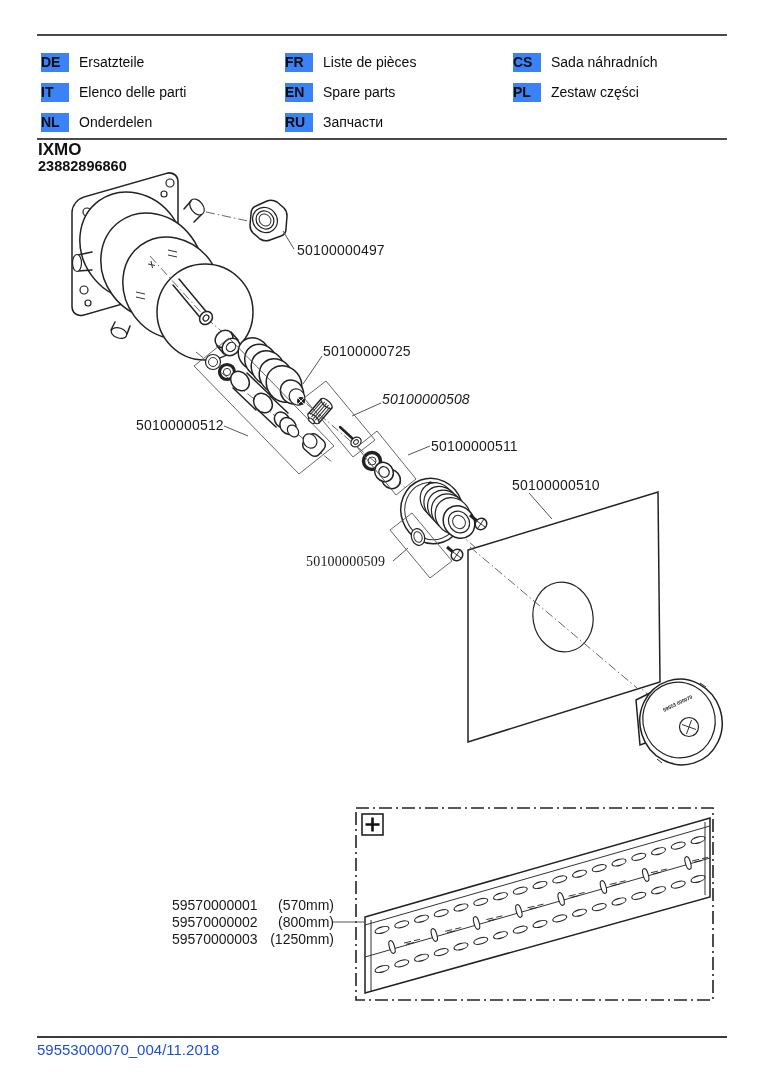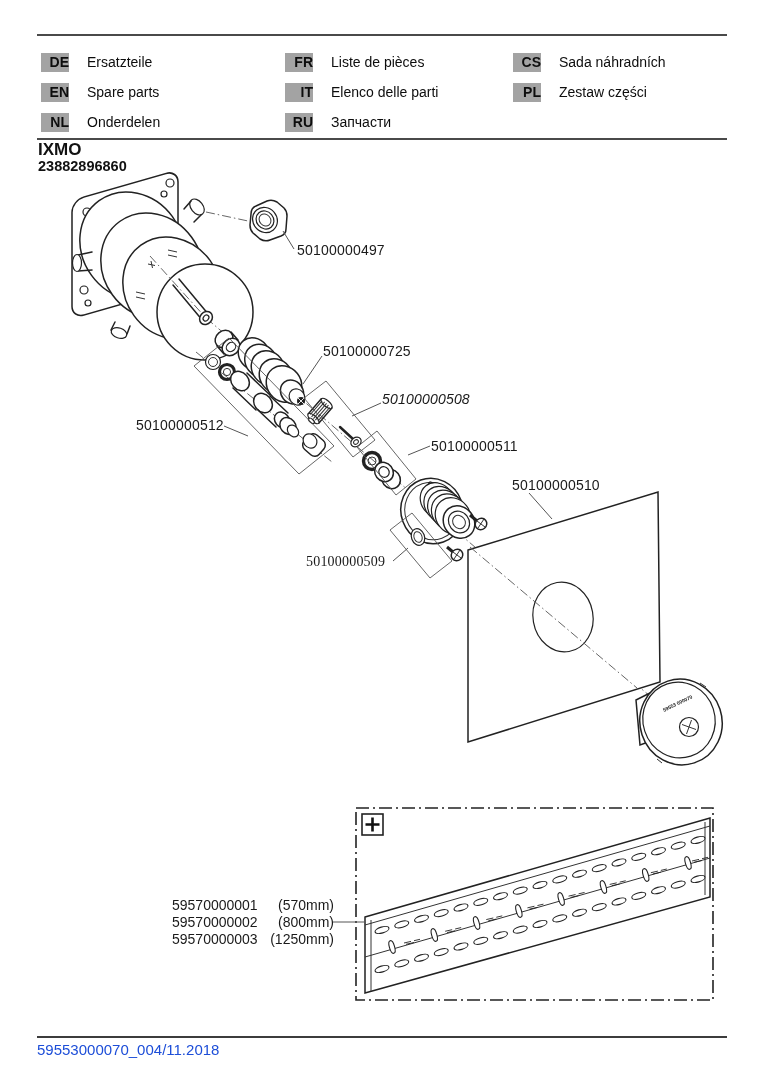--- a/index.html
+++ b/index.html
@@ -4,21 +4,21 @@
 <style>
   html,body{margin:0;padding:0;}
   body{width:764px;height:1080px;background:#fff;font-family:"Liberation Sans","DejaVu Sans",sans-serif;color:#111;position:relative;overflow:hidden;}
   .page{position:absolute;inset:0;}
   .rule{position:absolute;left:37px;width:690px;background:#4a4a4a;}
   #rule-top{top:34px;height:2px;}
   #rule-mid{top:138px;height:2px;}
   #rule-foot{top:1036px;height:1.5px;background:#3c3c3c;}
   .lang-grid{position:absolute;left:41px;top:47px;display:grid;grid-template-columns:244px 228px 232px;grid-auto-rows:30px;}
   .lang-item{display:flex;align-items:center;}
-  .lang-badge{display:inline-block;width:28px;height:19px;line-height:19px;text-align:right;background:#a3a3a3;color:#0d0d0d;font-weight:bold;font-size:14px;margin-right:18px;flex:0 0 auto;}
+  .lang-badge{display:inline-block;width:28px;height:19px;line-height:19px;text-align:left;background:#3b82f6;color:#0d0d0d;font-weight:bold;font-size:14px;margin-right:10px;flex:0 0 auto;}
   .lang-label{font-weight:normal;font-size:14px;color:#0d0d0d;white-space:nowrap;}
   .title-block{position:absolute;left:38px;top:142px;}
   .title-name{font-weight:bold;font-size:17px;line-height:16px;}
   .title-number{font-weight:bold;font-size:14.5px;line-height:16px;}
   .part-label{position:absolute;font-size:14px;color:#1a1a1a;white-space:nowrap;letter-spacing:.2px;}
   #lbl-497{left:297px;top:242px;}
   #lbl-725{left:323px;top:343px;}
   #lbl-508{left:382px;top:391px;font-style:italic;}
   #lbl-512{left:136px;top:417px;}
   #lbl-511{left:431px;top:438px;}
@@ -55,26 +55,26 @@
     </div>
     <div class="lang-item">
       <span class="lang-badge">FR</span>
       <span class="lang-label">Liste de pièces</span>
     </div>
     <div class="lang-item">
       <span class="lang-badge">CS</span>
       <span class="lang-label">Sada náhradních</span>
     </div>
     <div class="lang-item">
+      <span class="lang-badge">IT</span>
+      <span class="lang-label">Elenco delle parti</span>
+    </div>
+    <div class="lang-item">
       <span class="lang-badge">EN</span>
       <span class="lang-label">Spare parts</span>
-    </div>
-    <div class="lang-item">
-      <span class="lang-badge">IT</span>
-      <span class="lang-label">Elenco delle parti</span>
     </div>
     <div class="lang-item">
       <span class="lang-badge">PL</span>
       <span class="lang-label">Zestaw części</span>
     </div>
     <div class="lang-item">
       <span class="lang-badge">NL</span>
       <span class="lang-label">Onderdelen</span>
     </div>
     <div class="lang-item">

